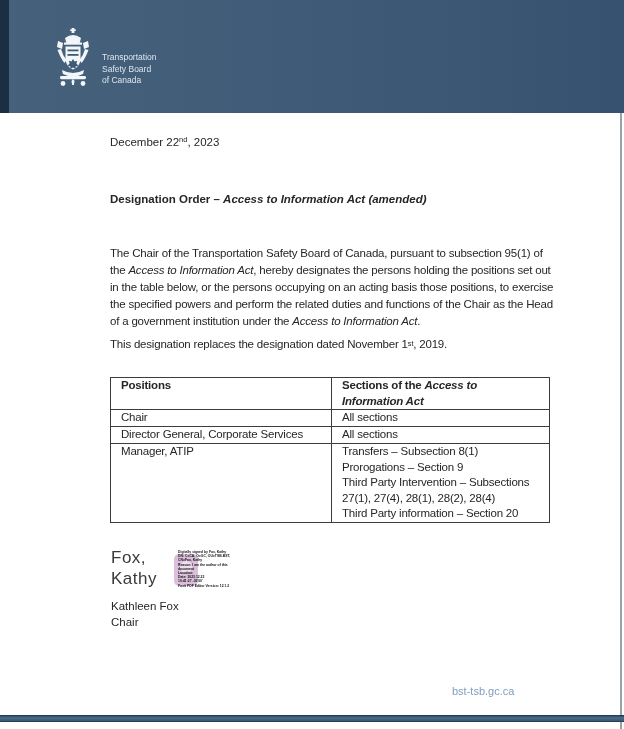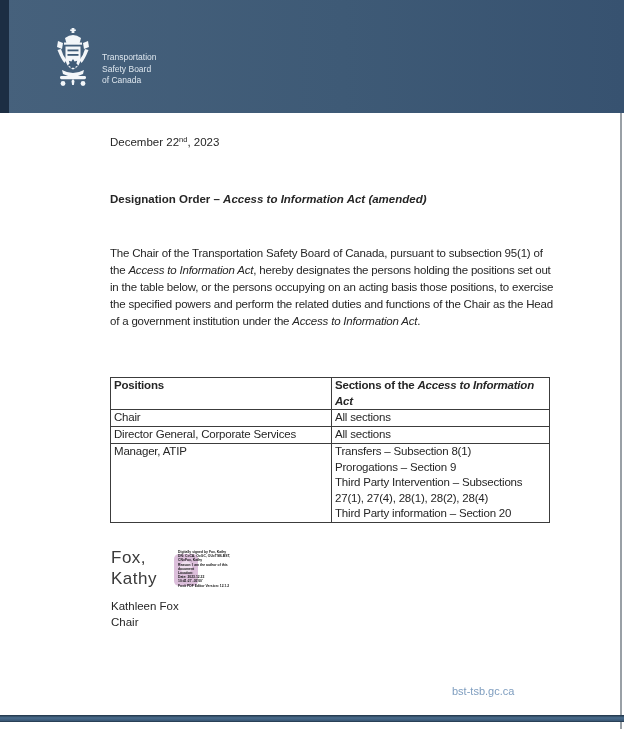--- a/index.html
+++ b/index.html
@@ -38,21 +38,21 @@
   }
   .para-1 { top:245px; }
   .para-2 { top:336px; }
   
   table.designation {
     position:absolute; left:110px; top:377px; width:440px;
     border-collapse:collapse; font-size:11.5px; letter-spacing:-0.2px;
     table-layout:fixed;
   }
   table.designation th, table.designation td {
-    border:1px solid #3c3c3c; padding:0 3px; vertical-align:top;
+    border:1px solid #3c3c3c; padding:0 10px; vertical-align:top;
     line-height:15.5px; text-align:left;
   }
   table.designation th { font-weight:bold; height:17px; }
   th.col-positions { width:221px; text-align:center; }
   td.cell-position, td.cell-sections { height:17px; }
   .section-line { display:block; }
   
   .sig-block { position:absolute; left:108px; top:545px; width:140px; height:52px; }
   .sig-stamp {
     position:absolute; left:66px; top:9px; width:24px; height:32px;
@@ -123,20 +123,21 @@
       <div>of Canada</div>
     </div>
   </header>
 
   <p class="date"><span>December 22</span><span class="sup">nd</span><span>, 2023</span></p>
 
   <p class="doc-title"><span>Designation Order – </span><span class="ital">Access to Information Act (amended)</span></p>
 
   <p class="para para-1"><span>The Chair of the Transportation Safety Board of Canada, pursuant to subsection 95(1) of the </span><span class="ital">Access to Information Act</span><span>, hereby designates the persons holding the positions set out in the table below, or the persons occupying on an acting basis those positions, to exercise the specified powers and perform the related duties and functions of the Chair as the Head of a government institution under the </span><span class="ital">Access to Information Act</span><span>.</span></p>
 
+  <p class="para para-2"><span>This designation replaces the designation dated November 1</span><span class="sup">st</span><span>, 2019.</span></p>
 
   <table class="designation">
     <thead>
       <tr>
         <th class="col-positions">Positions</th>
         <th class="col-sections"><span>Sections of the </span><span class="ital">Access to Information Act</span></th>
       </tr>
     </thead>
     <tbody>
       <tr>

